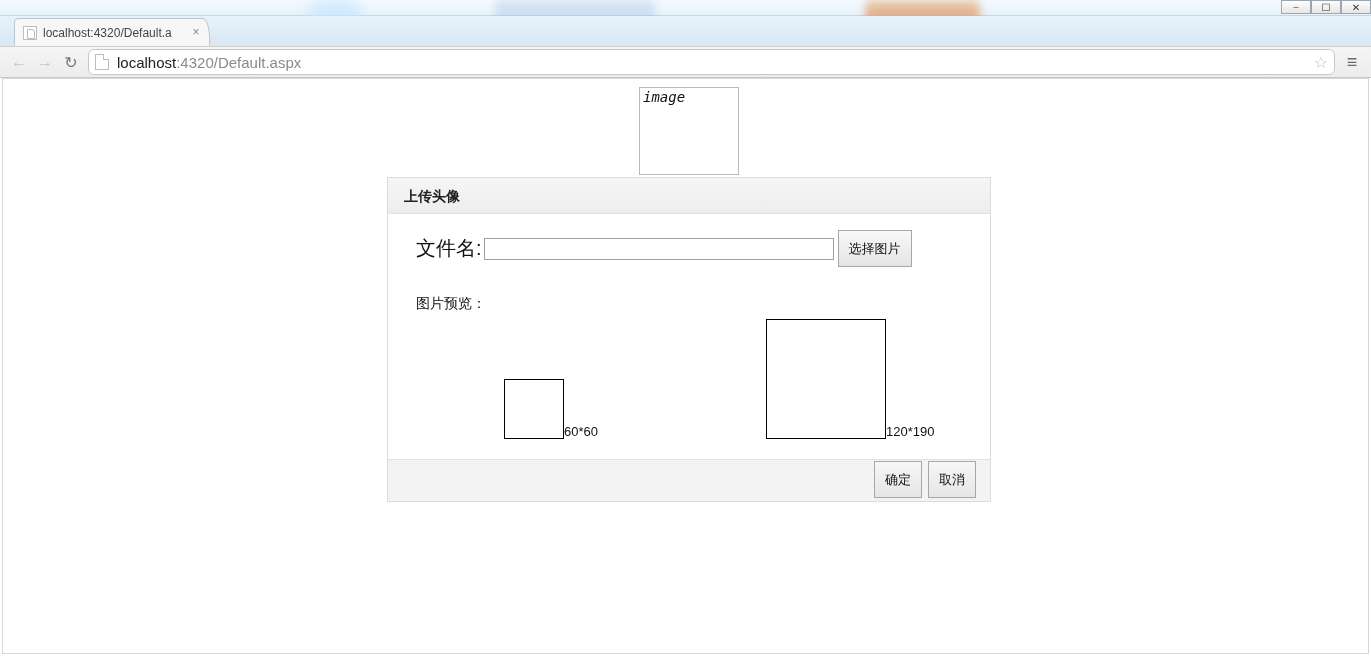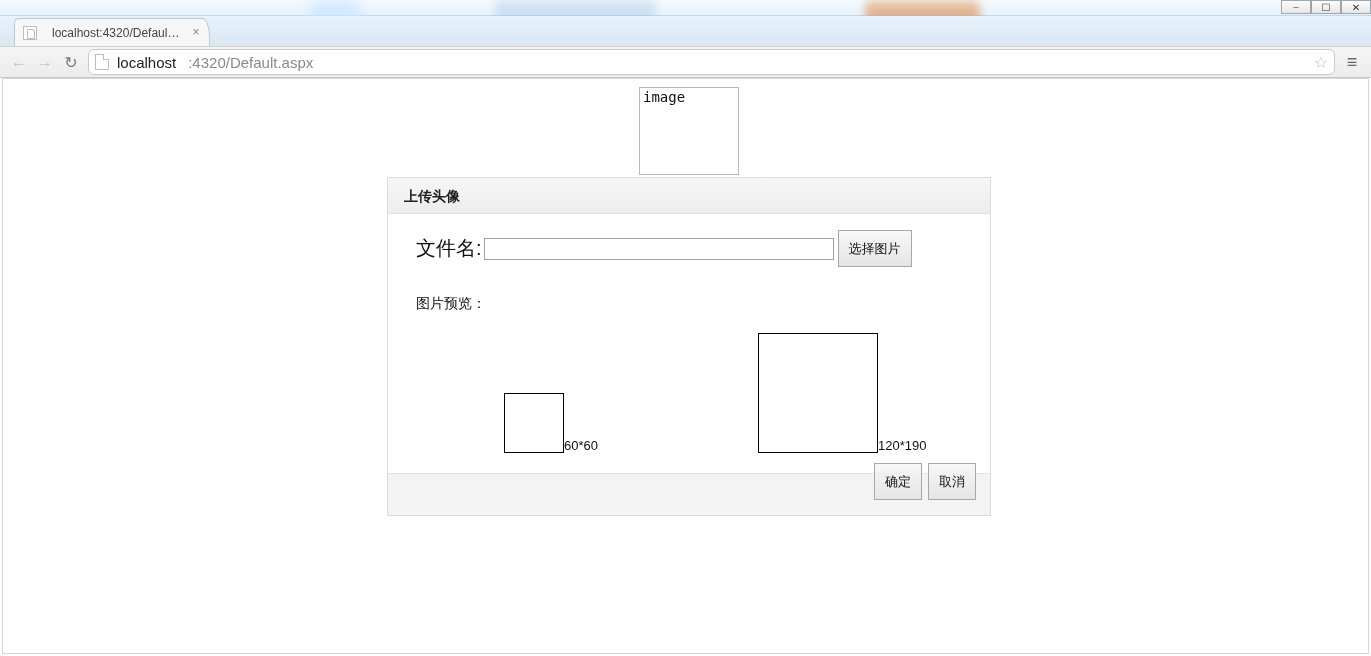--- a/index.html
+++ b/index.html
@@ -60,21 +60,21 @@
     position: absolute;
     left: 14px; top: 2px;
     width: 196px; height: 28px;
     background: #f7f7f7;
     border: 1px solid #bfc7ce;
     border-bottom: none;
     border-top-left-radius: 5px;
     border-top-right-radius: 8px 18px;
     display: flex; align-items: center;
     padding: 0 6px 0 8px;
-    font-size: 12px; color:#444;gap:9px;
+    font-size: 12px; color:#444;
   }
   .tab .favicon {
     width:14px;height:14px;border:1px solid #bdbdbd;background:#fff;margin-right:6px;
     position:relative;
   }
   .tab .favicon::after{
     content:""; position:absolute; left:3px; top:2px; width:6px;height:8px;
     border:1px solid #bdbdbd; border-top-right-radius:3px;
   }
   .tab .title { flex:1; overflow:hidden; white-space:nowrap; text-overflow:ellipsis; }
@@ -110,21 +110,21 @@
     font-size:15px;
   }
   .omnibox .page-icon{
     width:14px;height:16px;border:1px solid #bdbdbd;background:#fff;margin-right:8px;position:relative;
   }
   .omnibox .page-icon::after{
     content:"";position:absolute;right:-1px;top:-1px;width:5px;height:5px;
     background:#fff;border-left:1px solid #bdbdbd;border-bottom:1px solid #bdbdbd;
   }
   .omnibox .url-host{ color:#222; }
-  .omnibox .url-rest{ color:#8a8a8a;margin-left:12px; }
+  .omnibox .url-rest{ color:#8a8a8a; }
   .omnibox .star {
     margin-left:auto; color:#bdbdbd; font-size:16px; cursor:pointer;
   }
   .menu-btn{
     width:26px;height:24px;display:flex;align-items:center;justify-content:center;
     font-size:18px;color:#6b6b6b;cursor:pointer;
   }
 
   
   .page {
@@ -139,20 +139,21 @@
   .img-placeholder{
     position:absolute;
     left:636px; top:8px;
     width:100px; height:88px;
     border:1px solid #b9b9b9;
     background:#fff;
     font-family: monospace;
     font-size:14px;
     padding:1px 3px;
     color:#111;
+    font-style:italic;
   }
 
   
   .dialog{
     position:absolute;
     left:384px; top:98px;
     width:604px;
     background:#8b5cf6;
     border:1px solid #dcdcdc;
   }
@@ -181,38 +182,38 @@
   }
   .btn{
     height:37px;
     padding:0 10px;
     background:linear-gradient(#f7f7f7,#e5e5e5);
     border:1px solid #a7a7a7;
     font-size:13px;
     cursor:pointer;
     color:#111;
   }
-  .preview-label{ font-size:14px; color:#111; margin-bottom:20px; display:block;}
+  .preview-label{ font-size:14px; color:#111; margin-bottom:6px; display:block;}
   .previews{
-    display:flex; align-items:flex-end; gap:0;
+    display:flex; align-items:flex-end; gap:8px;
   }
   .pv{
     display:flex; align-items:flex-end;
   }
   .pv-box{ border:1.5px solid #000; background:#fff; }
   .pv60{ width:60px; height:60px; margin-left:88px;}
   .pv120{ width:120px; height:120px; margin-left:160px;}
   .pv-cap{ font-size:13px; color:#111; margin-left:0px; }
 
   .dialog-footer{
     height:42px;
     background:#f3f3f3;
     border-top:1px solid #e2e2e2;
-    display:flex; align-items:flex-end; justify-content:flex-end;
-    padding:15px 14px; gap:6px;
+    display:flex; align-items:flex-start; justify-content:flex-end;
+    padding:1px 14px; gap:6px;
   }
 </style>
 </head>
 <body>
 
 <div class="win-chrome">
   <div class="bg-blob blob1"></div>
   <div class="bg-blob blob2"></div>
   <div class="bg-blob blob3"></div>
   <div class="win-ctrls">

